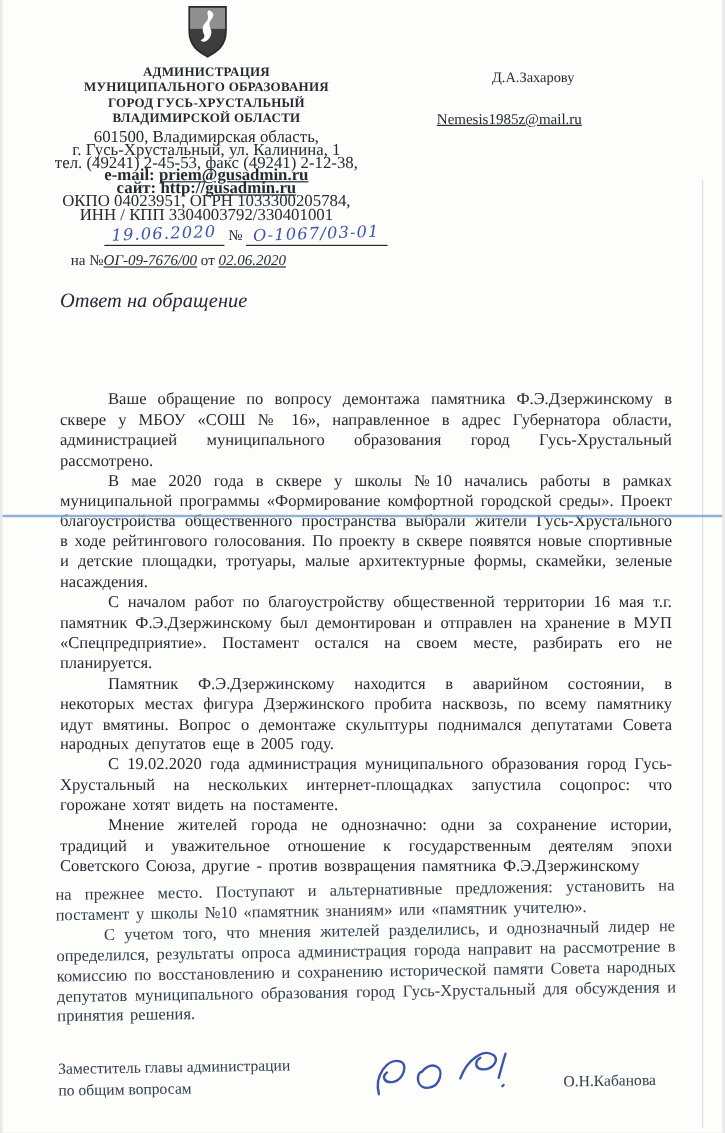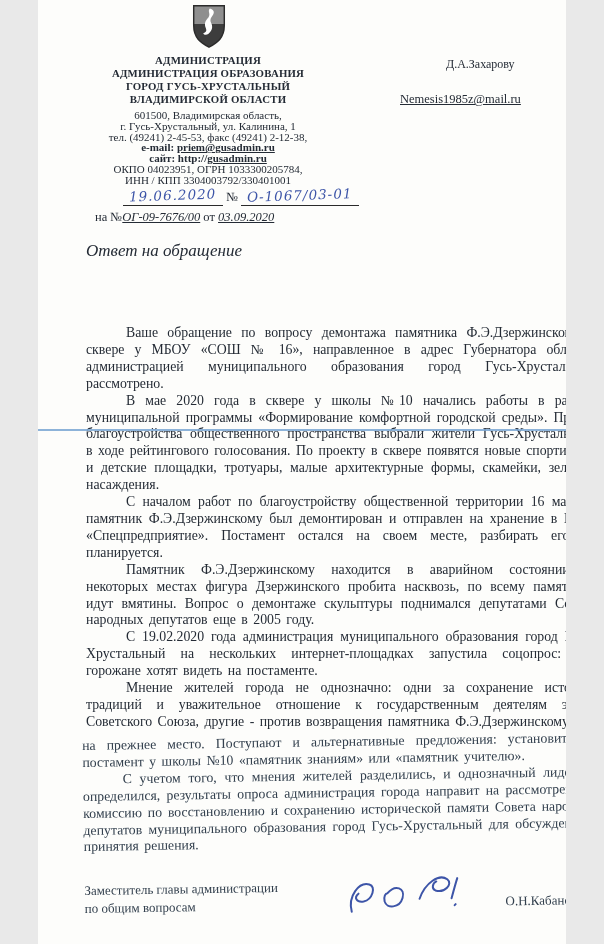--- a/index.html
+++ b/index.html
@@ -1,27 +1,27 @@
 <!DOCTYPE html>
 <html><head>
 <meta charset="utf-8">
 <style>
   html,body{margin:0;padding:0;background:#e9e9e9;}
   .page{
-    position:relative;width:528px;height:944px;margin:0 auto;
+    position:relative;width:600px;height:944px;margin:0 auto;
     background:#fdfdfb;overflow:hidden;
     font-family:"Liberation Serif","DejaVu Serif",serif;
     color:#242b35;
   }
   
   .emblem{position:absolute;left:153px;top:3px;width:36px;height:47px;}
   .org-name{position:absolute;left:20px;top:54px;width:300px;text-align:center;
     font-weight:bold;font-size:10.8px;line-height:13px;letter-spacing:.2px;}
   .contact{position:absolute;left:20px;top:110px;width:300px;text-align:center;
-    font-size:11px;line-height:10.8px;}
+    font-size:14px;line-height:10.8px;}
   .contact .b{font-weight:bold;}
   .contact .u{text-decoration:underline;}
   .recipient-name{position:absolute;left:408px;top:57px;font-size:12px;}
   .recipient-email{position:absolute;left:362px;top:92px;font-size:12.5px;text-decoration:underline;}
   
   .ref-row{position:absolute;left:85px;top:188px;font-size:12.5px;white-space:nowrap;}
   .blank{display:inline-block;border-bottom:1px solid #2a2a2a;text-align:center;}
   .blank.date{width:100px;}
   .blank.num{width:118px;}
   .hand{font-style:italic;color:#3d55a8;font-size:13.5px;letter-spacing:1px;
@@ -67,21 +67,21 @@
         <rect x="0" y="0" width="40" height="22" fill="#8f8f8f"></rect>
         <rect x="0" y="22" width="40" height="28" fill="#3d3d3d"></rect>
         <path d="M21,5 c4,1 5.5,4 3.5,7 l-2,3 c-1.2,2 -1.2,4 0,6.5 c2,4 1,8.5 -3,11.5 c-2.2,1.8 -5,1.6 -6,-0.3 c3,-1 4.2,-3 3.2,-5.2 c-2,-4 -1.6,-8 1.4,-11 c2,-2 2.8,-4 2,-7 c-0.5,-2 -0.3,-3.4 0.9,-4.5 Z" fill="#ffffff"></path>
       </g>
       <path d="M3,2 H37 V24 C37,38 29,43 20,48 C11,43 3,38 3,24 Z" fill="none" stroke="#2b2b2b" stroke-width="1.6"></path>
     </svg>
   </div>
 
   <div class="org-name">
     <div>АДМИНИСТРАЦИЯ</div>
-    <div>АДМИНИСТРАЦИЯ ОБРАЗОВАНИЯ</div>
+    <div>МУНИЦИПАЛЬНОГО ОБРАЗОВАНИЯ</div>
     <div>ГОРОД  ГУСЬ-ХРУСТАЛЬНЫЙ</div>
     <div>ВЛАДИМИРСКОЙ ОБЛАСТИ</div>
   </div>
 
   <div class="contact">
     <div>601500, Владимирская область,</div>
     <div>г. Гусь-Хрустальный, ул. Калинина, 1</div>
     <div>тел. (49241) 2-45-53, факс (49241) 2-12-38,</div>
     <div class="b"><span>e-mail: </span><span class="u">priem@gusadmin.ru</span></div>
     <div class="b"><span>сайт: http://</span><span class="u">gusadmin.ru</span></div>
@@ -92,21 +92,21 @@
   <div class="recipient-name">Д.А.Захарову</div>
   <div class="recipient-email">Nemesis1985z@mail.ru</div>
 
   <div class="ref-row">
     <span class="blank date"><span class="hand">19.06.2020</span></span>
     <span>№</span>
     <span class="blank num"><span class="hand">О-1067/03-01</span></span>
   </div>
 
   <div class="reply-row">
-    <span>на №</span><span class="u">ОГ-09-7676/00</span><span> от </span><span class="u">03.09.2020</span>
+    <span>на №</span><span class="u">ОГ-09-7676/00</span><span> от </span><span class="u">02.06.2020</span>
   </div>
 
   <div class="subject">Ответ на обращение</div>
 
 
   <div class="body-upper">
     <p>Ваше обращение по вопросу демонтажа памятника Ф.Э.Дзержинскому  в сквере у МБОУ «СОШ № 16»,  направленное в адрес Губернатора области, администрацией муниципального образования город  Гусь-Хрустальный рассмотрено.</p>
     <p>В мае 2020 года в сквере у школы №10 начались работы в рамках муниципальной программы «Формирование комфортной городской среды». Проект благоустройства общественного пространства выбрали жители Гусь-Хрустального в ходе рейтингового голосования. По проекту в сквере появятся новые спортивные и детские площадки, тротуары, малые архитектурные формы, скамейки, зеленые насаждения.</p>
     <p>С началом работ по благоустройству общественной территории 16 мая т.г. памятник Ф.Э.Дзержинскому был демонтирован и отправлен на хранение в МУП «Спецпредприятие». Постамент остался на своем месте, разбирать его не планируется.</p>
     <p>Памятник Ф.Э.Дзержинскому находится в аварийном состоянии, в некоторых местах фигура Дзержинского пробита насквозь, по всему памятнику идут вмятины. Вопрос о демонтаже скульптуры поднимался депутатами Совета народных депутатов еще в 2005 году.</p>

